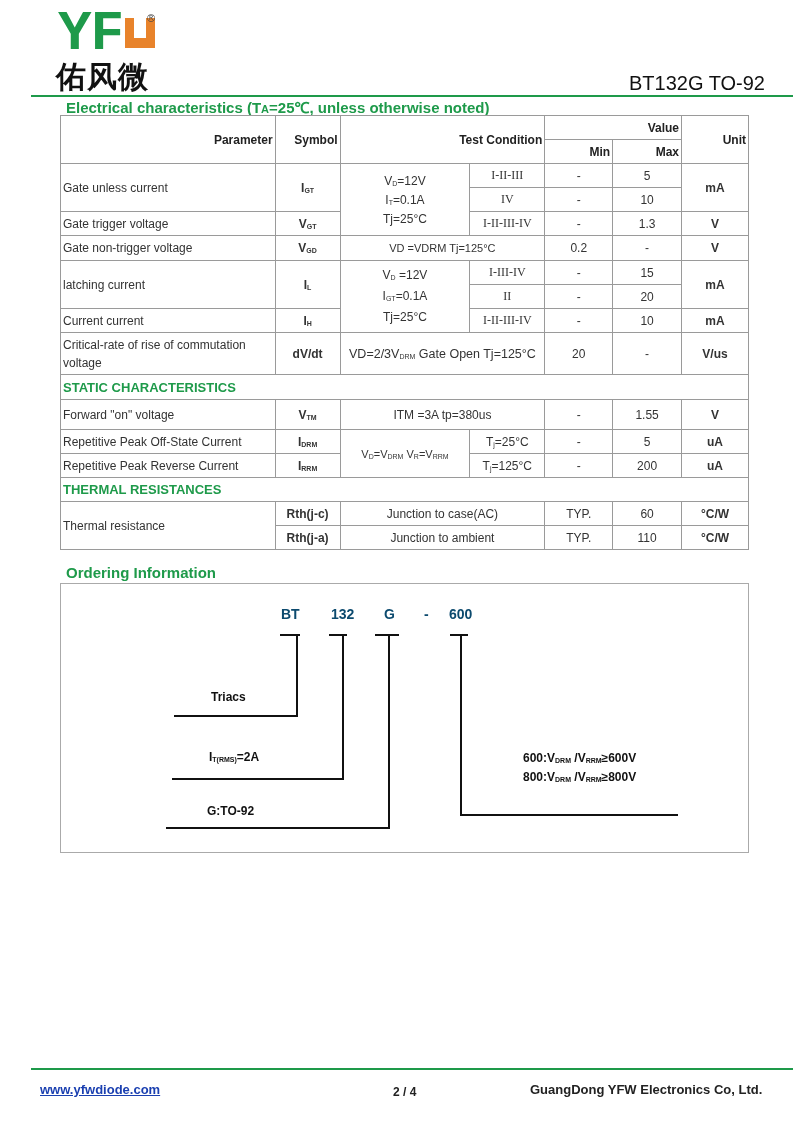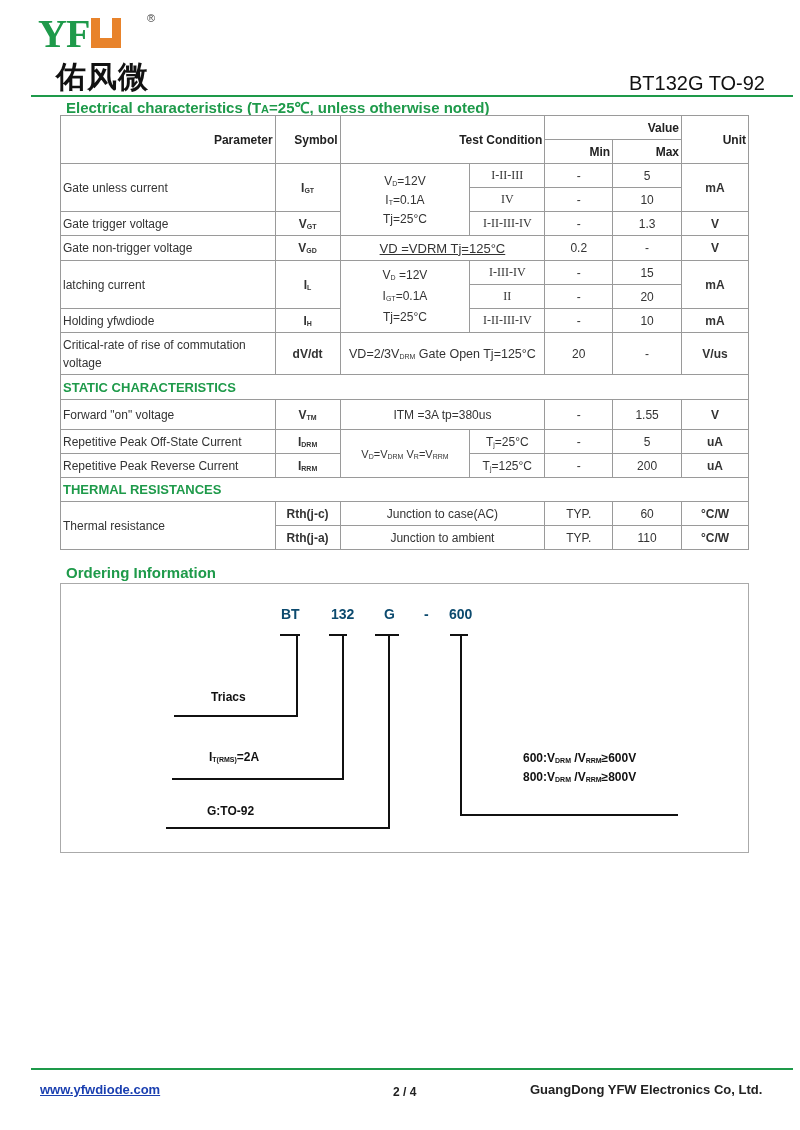--- a/index.html
+++ b/index.html
@@ -1,18 +1,18 @@
 <!DOCTYPE html>
 <html><head>
 <meta charset="utf-8">
 <style>
   html,body{margin:0;padding:0;background:#fff;}
   body{width:800px;height:1130px;position:relative;overflow:hidden;font-family:"Liberation Sans",sans-serif;color:#222;}
   .abs{position:absolute;}
-  .logo-latin{left:38px;top:12px;font-family:Liberation Serif, serif;font-weight:bold;font-size:40px;line-height:44px;letter-spacing:-1px;}
+  .logo-latin{left:58px;top:12px;font-family:Liberation Mono, monospace;font-weight:bold;font-size:56px;line-height:44px;letter-spacing:-1px;}
   .logo-latin .g{color:#1e9a4a;}
   .logo-u{display:inline-block;width:30px;height:30px;background:#e8832b;position:relative;vertical-align:top;margin-top:6px;margin-left:2px;}
   .logo-u:after{content:"";position:absolute;left:9px;top:0;width:12px;height:20px;background:#fff;}
   .reg{left:147px;top:12px;font-size:11px;color:#444;}
   .logo-cn{left:56px;top:57px;font-size:30px;font-weight:bold;color:#111;letter-spacing:1px;font-family:"DejaVu Sans",sans-serif;}
   .doc-title{right:35px;top:72px;font-size:20px;color:#111;}
   .hline{left:31px;width:762px;height:2px;background:#1e9a4a;}
   .sec-title{font-weight:bold;color:#1e9a4a;font-size:15px;}
   table.spec{position:absolute;left:60px;top:115px;border-collapse:collapse;width:689px;font-size:12px;}
   table.spec td{border:1px solid #9a9a9a;padding:0 2px;text-align:center;height:23px;color:#333;}
@@ -93,21 +93,21 @@
     <td class="sym"><span>V</span><sub>GT</sub></td>
     <td class="roman">I-II-III-IV</td>
     <td>-</td>
     <td>1.3</td>
     <td class="unit">V</td>
   </tr>
 
   <tr style="height:25px">
     <td class="left">Gate non-trigger voltage</td>
     <td class="sym"><span>V</span><sub>GD</sub></td>
-    <td colspan="2" style="font-size:13px;text-decoration:underline;">VD =VDRM Tj=125°C</td>
+    <td colspan="2" style="font-size:11px;">VD =VDRM Tj=125°C</td>
     <td>0.2</td>
     <td>-</td>
     <td class="unit">V</td>
   </tr>
 
   <tr>
     <td class="left" rowspan="2">latching current</td>
     <td class="sym" rowspan="2"><span>I</span><sub>L</sub></td>
     <td rowspan="3" style="line-height:19px;">
       <div><span>V</span><sub>D</sub><span> =12V</span></div>
@@ -119,21 +119,21 @@
     <td>15</td>
     <td class="unit" rowspan="2">mA</td>
   </tr>
   <tr>
     <td class="roman">II</td>
     <td>-</td>
     <td>20</td>
   </tr>
 
   <tr>
-    <td class="left">Holding yfwdiode</td>
+    <td class="left">Current current</td>
     <td class="sym"><span>I</span><sub>H</sub></td>
     <td class="roman">I-II-III-IV</td>
     <td>-</td>
     <td>10</td>
     <td class="unit">mA</td>
   </tr>
 
   <tr style="height:42px">
     <td class="left" style="line-height:18px;">Critical-rate of rise of commutation voltage</td>
     <td class="sym">dV/dt</td>

